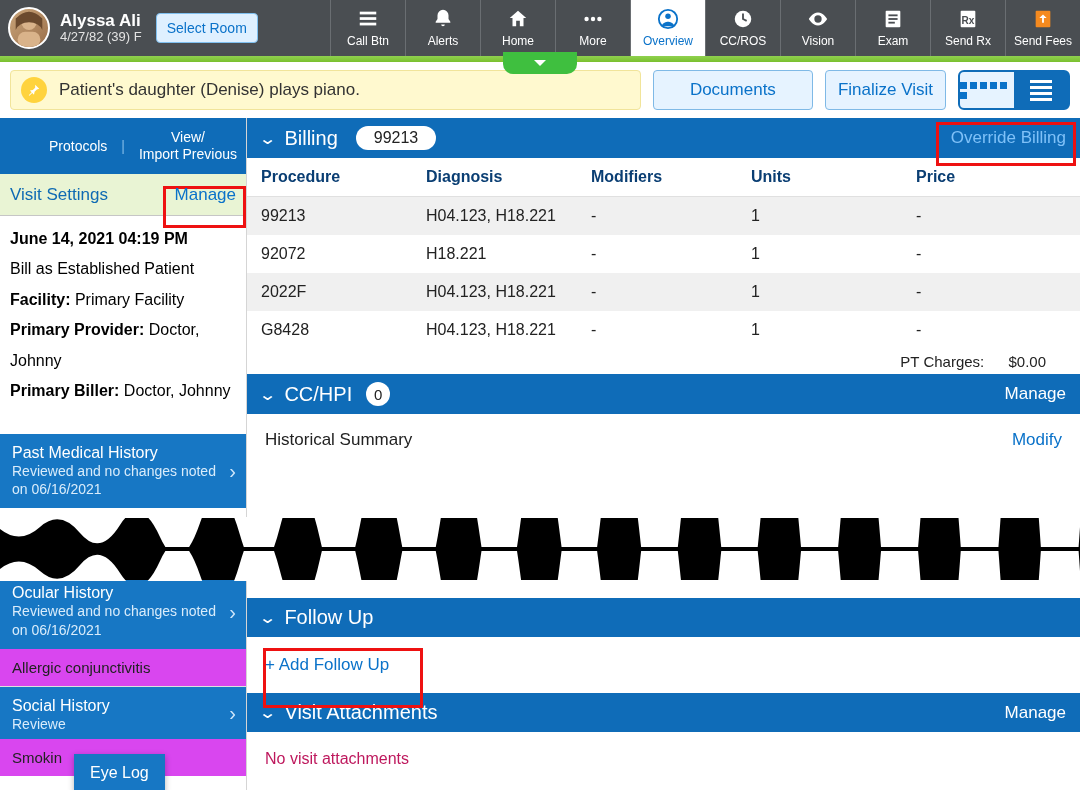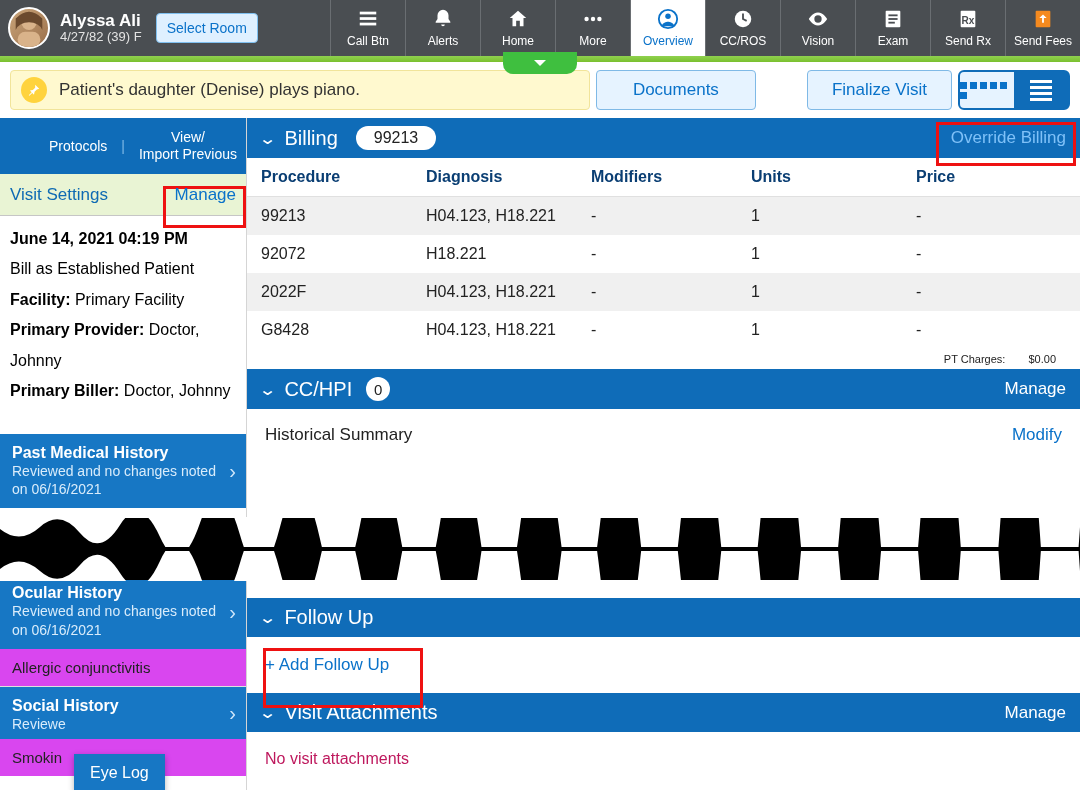--- a/index.html
+++ b/index.html
@@ -18,27 +18,27 @@
   .nav-item.active { background: #fff; color: #0a72c9; }
   .nav-item.orange svg, .nav-item.orange { color: #f58a1f; }
   .nav-item .nav-icon { margin-bottom: 4px; display:flex; align-items:center; justify-content:center; height:22px; }
   .nav-item .nav-icon svg { width: 22px; height: 22px; fill: currentColor; }
 
   .green-strip { height: 6px; background: linear-gradient(#8fd14f,#7ac02e); position: relative; }
   .green-strip .dropdown-handle { position: absolute; left: 50%; transform: translateX(-50%); top: -4px; width: 74px; height: 22px; background: #3fbf3f; border-radius: 0 0 10px 10px; display:flex; align-items:center; justify-content:center; cursor:pointer; }
   .green-strip .dropdown-handle svg { fill:#fff; width:18px; height:12px; }
 
   
-  .row2 { display: flex; align-items: flex-end; padding: 8px 10px; gap: 6px; }
+  .row2 { display: flex; align-items: flex-end; padding: 8px 10px; gap: 12px; }
   .note-bar { flex: 1; display: flex; align-items: center; background: #fff9cf; border: 1px solid #f1e49a; border-radius: 4px; padding: 6px 10px; height: 40px; }
   .note-icon { width: 26px; height: 26px; background: #ffd33d; border-radius: 50%; display:flex; align-items:center; justify-content:center; margin-right:12px; flex-shrink:0;}
   .note-icon svg { width:14px; height:14px; fill:#fff; }
   .note-text { font-size: 17px; color: #333; }
   .outline-btn { height: 40px; border: 1px solid #7fb9e6; background: #e6f3ff; color: #0a72c9; font-size: 17px; padding: 0 36px; border-radius: 4px; cursor:pointer; }
-  .outline-btn.small { padding: 0 24px; margin-left: 45px; }
+  .outline-btn.small { padding: 0 12px; }
   .view-toggle { display:flex; background:#0f6cb8; border-radius:6px; height:40px; overflow:hidden; border:2px solid #0f6cb8;}
   .view-toggle .opt { width:54px; display:flex; align-items:center; justify-content:center; cursor:pointer; }
   .view-toggle .opt.light { background:#e6f3ff; }
   .view-toggle .opt.dark { background:#0f6cb8; border-radius:6px; }
   .grid-icon, .list-icon { display:flex; flex-wrap:wrap; gap:3px; }
   .grid-icon span { width:7px; height:7px; background:#0a72c9; }
   .list-icon span { width:22px; height:3px; background:#fff; }
   .list-icon { flex-direction:column; gap:3px; }
 
   
@@ -55,40 +55,40 @@
   .manage-link { color:#0a72c9; cursor:pointer; position:relative; z-index:2;}
   .red-box { position:absolute; border:3px solid #e11; pointer-events:none; }
   .red-box.rb-manage { left:163px; top:186px; width:83px; height:42px; }
   .red-box.rb-override { left:936px; top:122px; width:140px; height:44px; }
   .red-box.rb-followup { left:263px; top:648px; width:160px; height:60px; }
 
   .vs-body { padding: 8px 10px 10px 10px; font-size:16px; color:#000; line-height:1.9; }
   .vs-body b { font-weight:700;margin-top:8px; }
 
   .side-panel { background:#1777c4; color:#fff; padding:10px 12px; position:relative; cursor:pointer; }
-  .side-panel .sp-title { font-size:16px;font-weight:bold; }
+  .side-panel .sp-title { font-size:16px; }
   .side-panel .sp-sub { font-size:14px; color:#d9ecfb; line-height:1.3; }
   .side-panel .chev { position:absolute; right:10px; top:50%; transform:translateY(-50%); color:#cfe7fb; font-size:20px; }
   .side-plain { padding:10px 12px; font-size:15px; color:#222; border-bottom:1px solid #e0e0e0; background:#d946ef;}
 
   .popover { position:absolute; left:74px; top:754px; background:#1777c4; color:#fff; padding:10px 16px; font-size:16px; box-shadow:0 2px 6px rgba(0,0,0,.3); z-index:50; }
 
   
   .panel-hdr { background:#0f6cb8; color:#fff; display:flex; align-items:center; padding:8px 14px; font-size:20px; }
   .panel-hdr .chev-down { margin-right:10px; font-size:16px; transform: scaleX(1.4); }
   .panel-hdr .pill { background:#fff; color:#222; font-size:16px; padding:3px 18px; border-radius:14px; margin-left:18px; }
   .panel-hdr .circle { background:#fff; color:#222; width:24px; height:24px; border-radius:50%; display:inline-flex; align-items:center; justify-content:center; margin-left:14px; font-size:15px;}
   .panel-hdr .right-action { margin-left:auto; color:#7fc1f8; font-size:17px; cursor:pointer; }
   .panel-hdr .right-action.white { color:#fff; }
 
   table.billing { width:100%; border-collapse:collapse; font-size:16px; }
   table.billing th { text-align:left; color:#0a3e73; font-weight:700; padding:10px 14px; border-bottom:1px solid #e0e0e0; }
   table.billing td { padding:10px 14px; color:#222; }
   table.billing tr.alt td { background:#f0f0f0; }
-  .charges-row { text-align:right; font-size:11px; color:#222; padding:4px 24px 4px 0;}
+  .charges-row { text-align:right; font-size:15px; color:#222; padding:4px 34px 4px 0;}
   .charges-row .lbl { margin-right:20px; }
 
   .hist-row { display:flex; justify-content:space-between; padding:16px 18px 10px 18px; font-size:17px; color:#222; }
   .hist-row .modify { color:#0a72c9; cursor:pointer;margin-left:28px; }
 
   
   .tear { position:absolute; left:0; right:0; top:518px; height:62px; background:#000; z-index:20; }
   .tear svg { position:absolute; width:100%; height:30px; fill:#fff; }
   .tear svg.top { top:-1px; }
   .tear svg.bottom { bottom:-1px; transform: scaleY(-1); }

